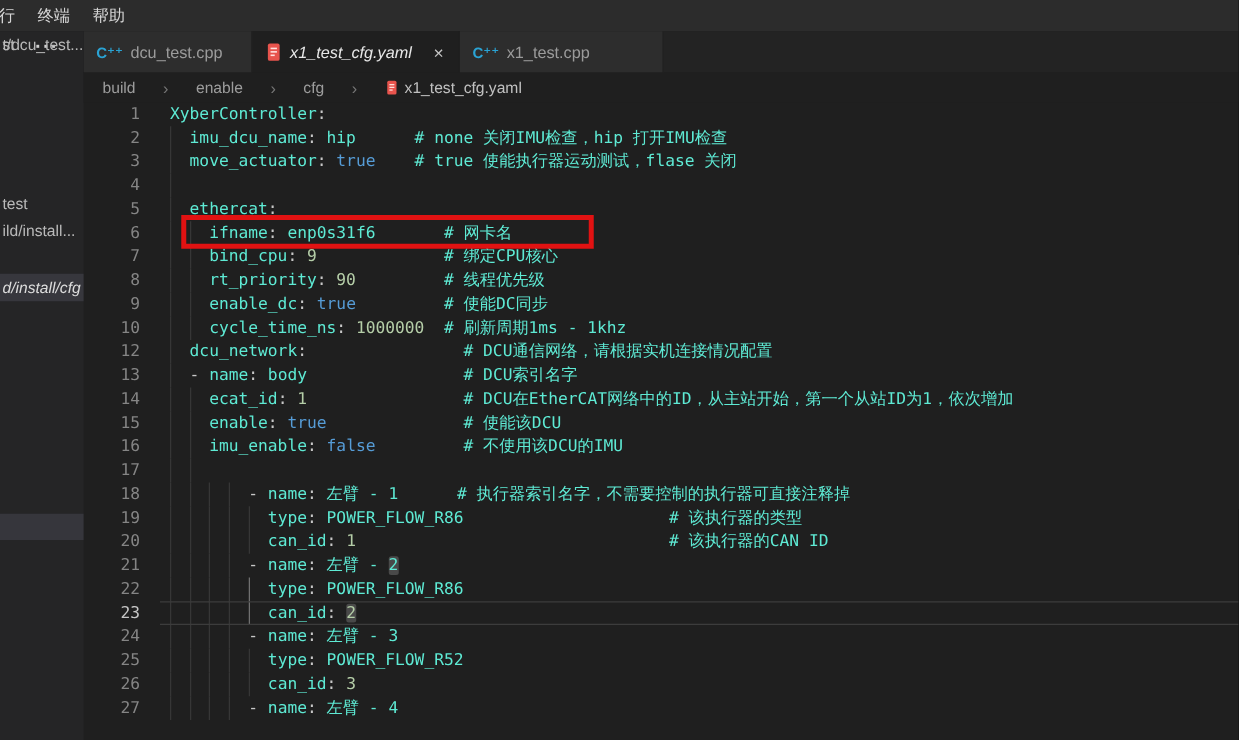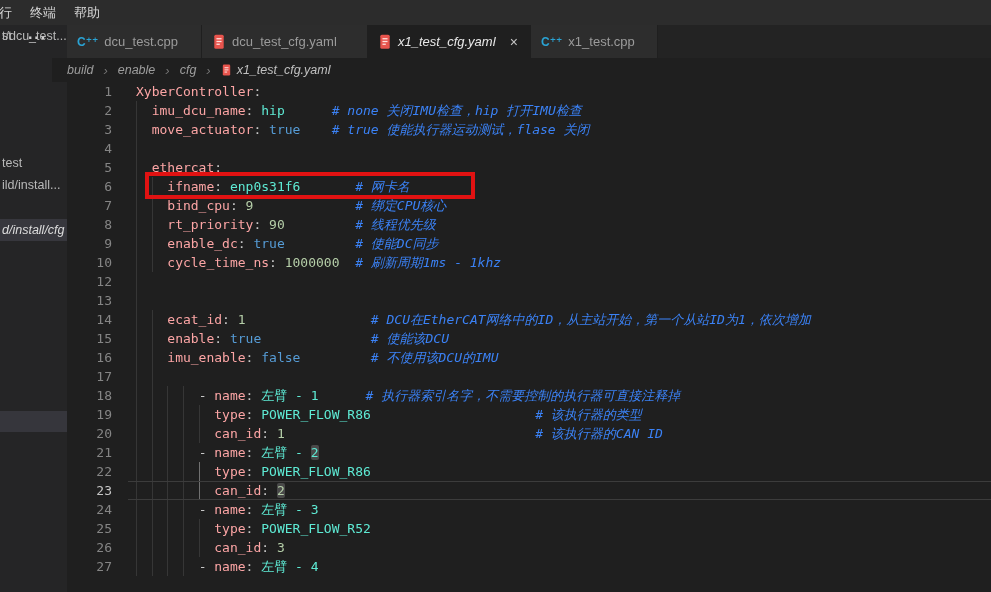--- a/index.html
+++ b/index.html
@@ -55,23 +55,23 @@
   .tab:nth-child(3){ width:163px; }
   .tab:nth-child(4){ width:127px; }
   .tab.active { background:#1f1f1f; color:#e8e8e8; }
   .tab.active .tab-label { font-style:italic; }
   .tab-label { white-space:nowrap; }
   .tab-close { margin-left:auto; color:#c5c5c5; font-size:14px; line-height:14px; padding:0 2px; }
   .icon-cpp { color:#2aa3d4; font-weight:bold; font-size:12px; white-space:nowrap; }
   .yaml-svg { flex:0 0 auto; }
   
   .breadcrumb {
-    position:absolute; left:52px; top:58px; width:924px; height:24px;
-    background:#1f1f1f; display:flex; align-items:center; gap:10px;
-    padding-left:15px; font-size:12.5px; color:#9d9d9d;font-style:italic;
+    position:absolute; left:67px; top:58px; width:924px; height:24px;
+    background:#1f1f1f; display:flex; align-items:center; gap:22px;
+    padding-left:15px; font-size:12.5px; color:#9d9d9d;
   }
   .crumb { cursor:pointer; }
   .crumb-sep { color:#767676; font-size:13px; }
   .crumb-file { color:#c0c0c0; display:flex; align-items:center; gap:5px; cursor:pointer; }
   
   .code {
     position:absolute; left:67px; top:82px; width:924px; height:510px;
     overflow:hidden; font-family:"DejaVu Sans Mono","Liberation Mono",monospace;
     font-size:13px;
   }
@@ -82,26 +82,26 @@
   }
   .code-line.current .ln { color:#c6c6c6; }
   .code-line.current::after {
     content:""; position:absolute; left:61px; right:0; top:0; bottom:0;
     border-top:1px solid #3c3c3c; border-bottom:1px solid #3c3c3c;
     pointer-events:none;
   }
   .lt { white-space:pre; margin-left:8px; }
   .guide { position:absolute; top:0; bottom:0; width:1px; background:#363636; pointer-events:none; }
   .guide.active { background:#707070; }
-  .tok-key  { color:#fca5a5; }
+  .tok-key  { color:#5eead4; }
   .tok-str  { color:#5eead4; }
   .tok-num  { color:#b5cea8; }
   .tok-bool { color:#569cd6; }
   .tok-p    { color:#c8c8c8; }
-  .tok-com  { color:#3b82f6;font-style:italic; }
+  .tok-com  { color:#5eead4; }
   .tok-ws   { }
   .tok-hl   { background:rgba(130,130,130,0.42); border-radius:2px; }
   
   .redbox {
     position:absolute; left:145px; top:172px; width:330px; height:27px;
     border:4px solid #e11212; pointer-events:none; z-index:50;
   }
 </style>
 </head>
 <body>
@@ -120,29 +120,20 @@
       <div class="side-row">ild/install...</div>
       <div class="side-row selected">d/install/cfg</div>
       <div class="side-row">st</div>
       <div class="side-row">t/dcu_test...</div>
     </div>
 
   <div class="tabbar">
       <div class="tab">
         <span class="icon-cpp" style="color: rgb(42, 163, 212);">C⁺⁺</span>
         <span class="tab-label">dcu_test.cpp</span>
-      </div>
-      <div class="tab">
-        <svg width="14" height="15.680000000000001" viewBox="0 0 14 16" class="yaml-svg">
-          <rect x="2.2" y="0.8" width="9.6" height="14.2" rx="1.6" fill="#e8544d"></rect>
-          <rect x="4.4" y="4.2" width="5.2" height="1.3" fill="#ffe2df"></rect>
-          <rect x="4.4" y="7.0" width="5.2" height="1.3" fill="#ffe2df"></rect>
-          <rect x="4.4" y="9.8" width="3.4" height="1.3" fill="#ffe2df"></rect>
-        </svg>
-        <span class="tab-label">dcu_test_cfg.yaml</span>
       </div>
       <div class="tab active">
         <svg width="14" height="15.680000000000001" viewBox="0 0 14 16" class="yaml-svg">
           <rect x="2.2" y="0.8" width="9.6" height="14.2" rx="1.6" fill="#e8544d"></rect>
           <rect x="4.4" y="4.2" width="5.2" height="1.3" fill="#ffe2df"></rect>
           <rect x="4.4" y="7.0" width="5.2" height="1.3" fill="#ffe2df"></rect>
           <rect x="4.4" y="9.8" width="3.4" height="1.3" fill="#ffe2df"></rect>
         </svg>
         <span class="tab-label">x1_test_cfg.yaml</span>
         <span class="tab-close">×</span>
@@ -175,22 +166,22 @@
       <div class="code-line"><span class="ln">1</span><span class="lt"><span class="tok-key">XyberController</span><span class="tok-p">:</span></span></div>
       <div class="code-line"><div class="guide" style="left: 69px;"></div><span class="ln">2</span><span class="lt"><span class="tok-ws">  </span><span class="tok-key">imu_dcu_name</span><span class="tok-p">:</span><span class="tok-ws"> </span><span class="tok-str">hip</span><span class="tok-ws">      </span><span class="tok-com"># none 关闭IMU检查，hip 打开IMU检查</span></span></div>
       <div class="code-line"><div class="guide" style="left: 69px;"></div><span class="ln">3</span><span class="lt"><span class="tok-ws">  </span><span class="tok-key">move_actuator</span><span class="tok-p">:</span><span class="tok-ws"> </span><span class="tok-bool">true</span><span class="tok-ws">    </span><span class="tok-com"># true 使能执行器运动测试，flase 关闭</span></span></div>
       <div class="code-line"><div class="guide" style="left: 69px;"></div><span class="ln">4</span><span class="lt"></span></div>
       <div class="code-line"><div class="guide" style="left: 69px;"></div><span class="ln">5</span><span class="lt"><span class="tok-ws">  </span><span class="tok-key">ethercat</span><span class="tok-p">:</span></span></div>
       <div class="code-line"><div class="guide" style="left: 69px;"></div><div class="guide" style="left: 84.66px;"></div><span class="ln">6</span><span class="lt"><span class="tok-ws">    </span><span class="tok-key">ifname</span><span class="tok-p">:</span><span class="tok-ws"> </span><span class="tok-str">enp0s31f6</span><span class="tok-ws">       </span><span class="tok-com"># 网卡名</span></span></div>
       <div class="code-line"><div class="guide" style="left: 69px;"></div><div class="guide" style="left: 84.66px;"></div><span class="ln">7</span><span class="lt"><span class="tok-ws">    </span><span class="tok-key">bind_cpu</span><span class="tok-p">:</span><span class="tok-ws"> </span><span class="tok-num">9</span><span class="tok-ws">             </span><span class="tok-com"># 绑定CPU核心</span></span></div>
       <div class="code-line"><div class="guide" style="left: 69px;"></div><div class="guide" style="left: 84.66px;"></div><span class="ln">8</span><span class="lt"><span class="tok-ws">    </span><span class="tok-key">rt_priority</span><span class="tok-p">:</span><span class="tok-ws"> </span><span class="tok-num">90</span><span class="tok-ws">         </span><span class="tok-com"># 线程优先级</span></span></div>
       <div class="code-line"><div class="guide" style="left: 69px;"></div><div class="guide" style="left: 84.66px;"></div><span class="ln">9</span><span class="lt"><span class="tok-ws">    </span><span class="tok-key">enable_dc</span><span class="tok-p">:</span><span class="tok-ws"> </span><span class="tok-bool">true</span><span class="tok-ws">         </span><span class="tok-com"># 使能DC同步</span></span></div>
       <div class="code-line"><div class="guide" style="left: 69px;"></div><div class="guide" style="left: 84.66px;"></div><span class="ln">10</span><span class="lt"><span class="tok-ws">    </span><span class="tok-key">cycle_time_ns</span><span class="tok-p">:</span><span class="tok-ws"> </span><span class="tok-num">1000000</span><span class="tok-ws">  </span><span class="tok-com"># 刷新周期1ms - 1khz</span></span></div>
-      <div class="code-line"><div class="guide" style="left: 69px;"></div><span class="ln">12</span></div>
-      <div class="code-line"><div class="guide" style="left: 69px;"></div><span class="ln">13</span></div>
+      <div class="code-line"><div class="guide" style="left: 69px;"></div><span class="ln">12</span><span class="lt"><span class="tok-ws">  </span><span class="tok-key">dcu_network</span><span class="tok-p">:</span><span class="tok-ws">                </span><span class="tok-com"># DCU通信网络，请根据实机连接情况配置</span></span></div>
+      <div class="code-line"><div class="guide" style="left: 69px;"></div><span class="ln">13</span><span class="lt"><span class="tok-ws">  </span><span class="tok-p">- </span><span class="tok-key">name</span><span class="tok-p">:</span><span class="tok-ws"> </span><span class="tok-str">body</span><span class="tok-ws">                </span><span class="tok-com"># DCU索引名字</span></span></div>
       <div class="code-line"><div class="guide" style="left: 69px;"></div><div class="guide" style="left: 84.66px;"></div><span class="ln">14</span><span class="lt"><span class="tok-ws">    </span><span class="tok-key">ecat_id</span><span class="tok-p">:</span><span class="tok-ws"> </span><span class="tok-num">1</span><span class="tok-ws">                </span><span class="tok-com"># DCU在EtherCAT网络中的ID，从主站开始，第一个从站ID为1，依次增加</span></span></div>
       <div class="code-line"><div class="guide" style="left: 69px;"></div><div class="guide" style="left: 84.66px;"></div><span class="ln">15</span><span class="lt"><span class="tok-ws">    </span><span class="tok-key">enable</span><span class="tok-p">:</span><span class="tok-ws"> </span><span class="tok-bool">true</span><span class="tok-ws">              </span><span class="tok-com"># 使能该DCU</span></span></div>
       <div class="code-line"><div class="guide" style="left: 69px;"></div><div class="guide" style="left: 84.66px;"></div><span class="ln">16</span><span class="lt"><span class="tok-ws">    </span><span class="tok-key">imu_enable</span><span class="tok-p">:</span><span class="tok-ws"> </span><span class="tok-bool">false</span><span class="tok-ws">         </span><span class="tok-com"># 不使用该DCU的IMU</span></span></div>
       <div class="code-line"><div class="guide" style="left: 69px;"></div><div class="guide" style="left: 84.66px;"></div><span class="ln">17</span></div>
       <div class="code-line"><div class="guide" style="left: 69px;"></div><div class="guide" style="left: 84.66px;"></div><div class="guide" style="left: 100.32px;"></div><div class="guide" style="left: 115.98px;"></div><span class="ln">18</span><span class="lt"><span class="tok-ws">        </span><span class="tok-p">- </span><span class="tok-key">name</span><span class="tok-p">:</span><span class="tok-ws"> </span><span class="tok-str">左臂 - 1</span><span class="tok-ws">      </span><span class="tok-com"># 执行器索引名字，不需要控制的执行器可直接注释掉</span></span></div>
       <div class="code-line"><div class="guide" style="left: 69px;"></div><div class="guide" style="left: 84.66px;"></div><div class="guide" style="left: 100.32px;"></div><div class="guide" style="left: 115.98px;"></div><div class="guide" style="left: 131.64px;"></div><span class="ln">19</span><span class="lt"><span class="tok-ws">          </span><span class="tok-key">type</span><span class="tok-p">:</span><span class="tok-ws"> </span><span class="tok-str">POWER_FLOW_R86</span><span class="tok-ws">                     </span><span class="tok-com"># 该执行器的类型</span></span></div>
       <div class="code-line"><div class="guide" style="left: 69px;"></div><div class="guide" style="left: 84.66px;"></div><div class="guide" style="left: 100.32px;"></div><div class="guide" style="left: 115.98px;"></div><div class="guide" style="left: 131.64px;"></div><span class="ln">20</span><span class="lt"><span class="tok-ws">          </span><span class="tok-key">can_id</span><span class="tok-p">:</span><span class="tok-ws"> </span><span class="tok-num">1</span><span class="tok-ws">                                </span><span class="tok-com"># 该执行器的CAN ID</span></span></div>
       <div class="code-line"><div class="guide" style="left: 69px;"></div><div class="guide" style="left: 84.66px;"></div><div class="guide" style="left: 100.32px;"></div><div class="guide" style="left: 115.98px;"></div><span class="ln">21</span><span class="lt"><span class="tok-ws">        </span><span class="tok-p">- </span><span class="tok-key">name</span><span class="tok-p">:</span><span class="tok-ws"> </span><span class="tok-str">左臂 - </span><span class="tok-str tok-hl">2</span></span></div>
       <div class="code-line"><div class="guide" style="left: 69px;"></div><div class="guide" style="left: 84.66px;"></div><div class="guide" style="left: 100.32px;"></div><div class="guide" style="left: 115.98px;"></div><div class="guide active" style="left: 131.64px;"></div><span class="ln">22</span><span class="lt"><span class="tok-ws">          </span><span class="tok-key">type</span><span class="tok-p">:</span><span class="tok-ws"> </span><span class="tok-str">POWER_FLOW_R86</span></span></div>
       <div class="code-line current"><div class="guide" style="left: 69px;"></div><div class="guide" style="left: 84.66px;"></div><div class="guide" style="left: 100.32px;"></div><div class="guide" style="left: 115.98px;"></div><div class="guide active" style="left: 131.64px;"></div><span class="ln">23</span><span class="lt"><span class="tok-ws">          </span><span class="tok-key">can_id</span><span class="tok-p">:</span><span class="tok-ws"> </span><span class="tok-num tok-hl">2</span></span></div>

